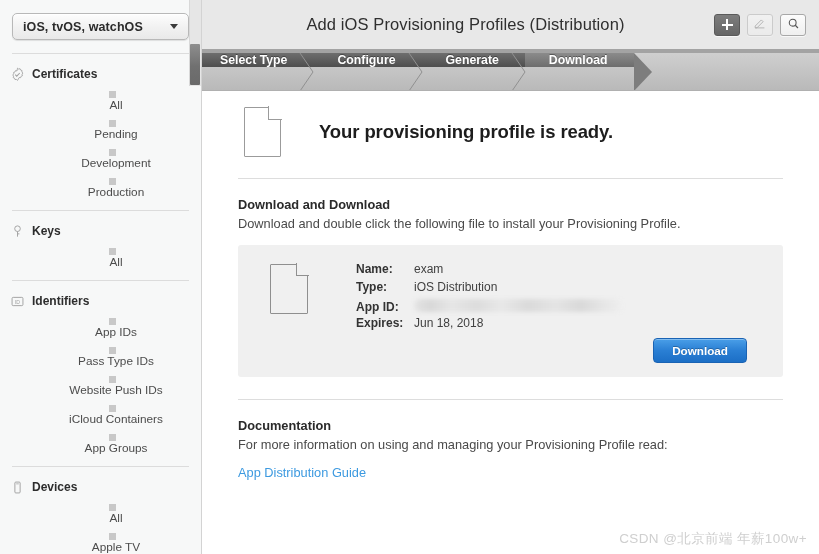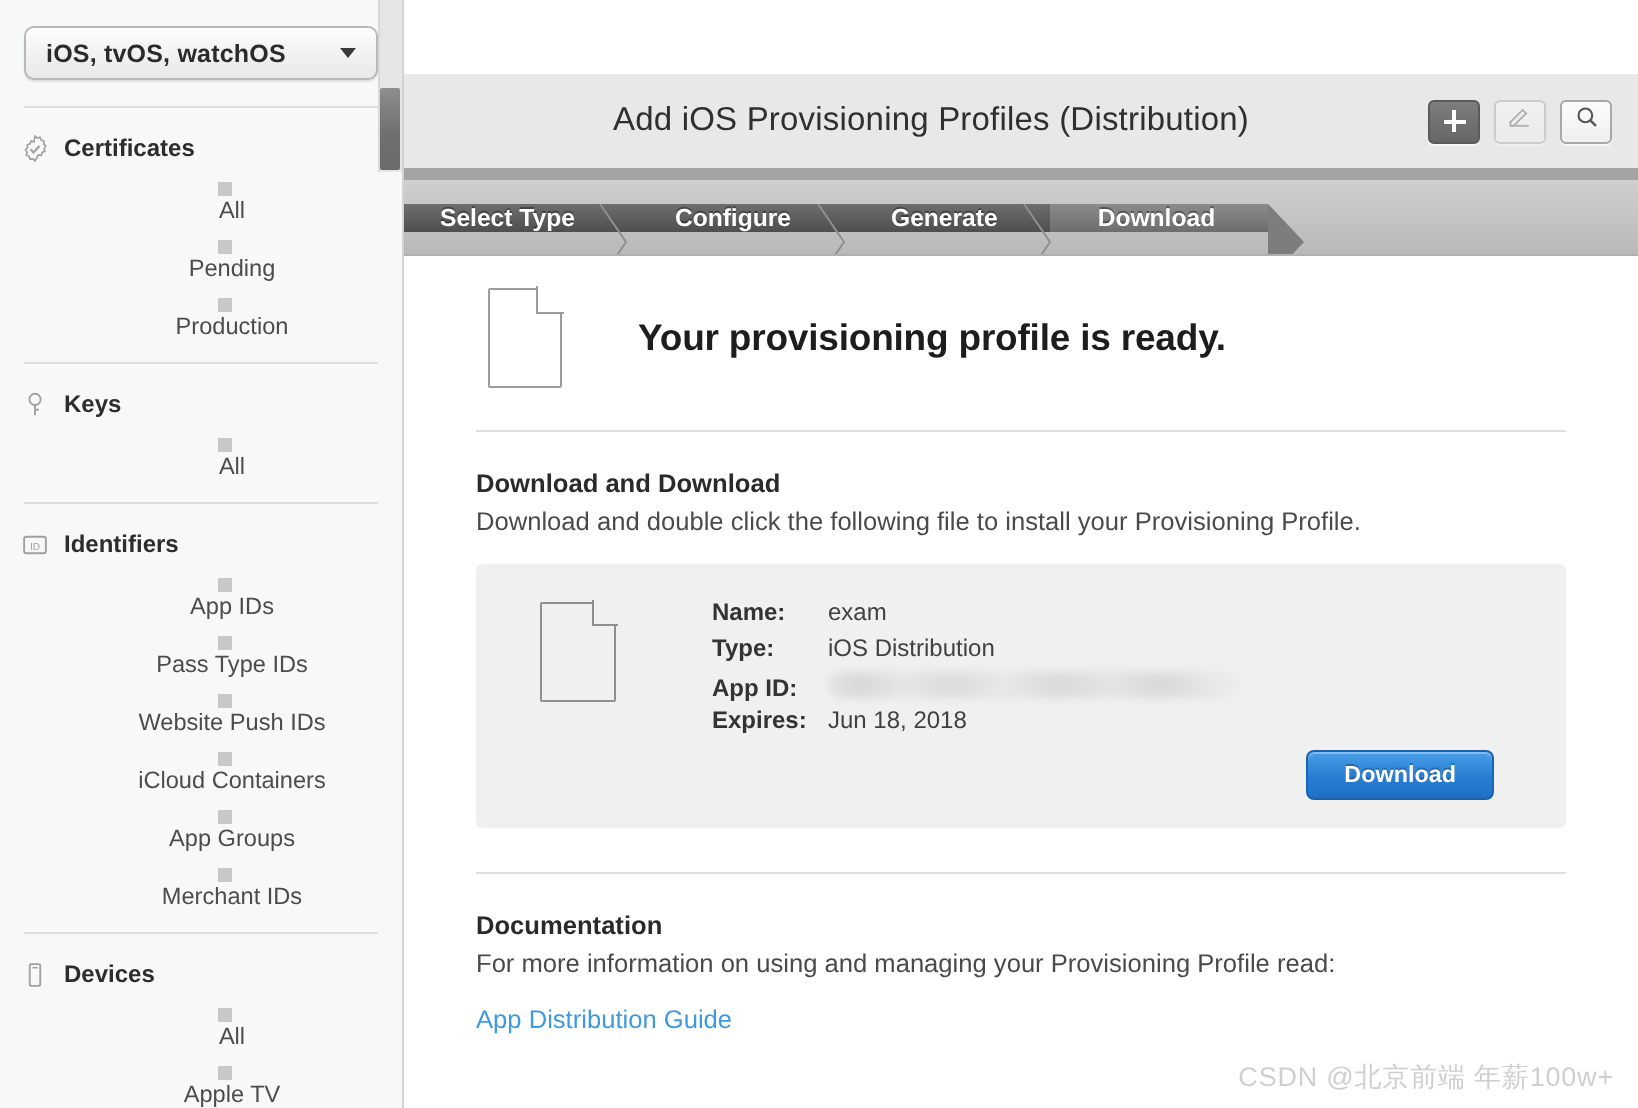--- a/index.html
+++ b/index.html
@@ -124,25 +124,24 @@
     background: #ffffff;
     display: flex;
     flex-direction: column;
     overflow: hidden;
   }
 
   .topbar {
     position: relative;
     height: 53px;
     background: #e8e8e8;
-    border-bottom: 6px solid #a3a3a3;
+    border-bottom: 4px solid #a3a3a3;
     display: flex;
     align-items: center;
     flex: 0 0 53px;
-    margin-top: 37px;
   }
   .topbar .title {
     position: absolute;
     left: 0; right: 0;
     text-align: center;
     font-size: 16.5px;
     color: #2f2f2f;
     letter-spacing: 0.1px;
     padding-right: 90px;
   }
@@ -180,21 +179,21 @@
     flex: 0 0 38px;
     background: linear-gradient(180deg,#cfcfcf 0%, #b9b9b9 100%);
     overflow: hidden;
     border-bottom: 1px solid #b0b0b0;
   }
   .steps {
     position: absolute;
     left: 0; top: 0;
     height: 38px;
     display: flex;
-    align-items: center;
+    align-items: flex-start;
   }
   .step {
     position: relative;
     display: flex;
     align-items: center;
     padding: 0 26px 0 24px;
     background: linear-gradient(180deg,#6e6e6e 0%, #4e4e4e 100%);
     cursor: pointer;
   }
   .step.first { padding-left: 18px; }
@@ -444,20 +443,24 @@
       <div class="sec-item">
         <span class="bullet"></span>
         <span class="it-label">All</span>
       </div>
       <div class="sec-item">
         <span class="bullet"></span>
         <span class="it-label">Pending</span>
       </div>
       <div class="sec-item">
         <span class="bullet"></span>
+        <span class="it-label">Development</span>
+      </div>
+      <div class="sec-item">
+        <span class="bullet"></span>
         <span class="it-label">Production</span>
       </div>
 
       <div class="sec-divider"></div>
 
       <div class="sec-head">
         <span class="sec-icon">
           <svg width="15" height="15" viewBox="0 0 16 16">
             <circle cx="8" cy="5" r="3" fill="none" stroke="#a0a0a0" stroke-width="1"></circle>
             <path d="M8 8v5.5M8 10.5h2" fill="none" stroke="#a0a0a0" stroke-width="1"></path>
@@ -493,24 +496,20 @@
         <span class="bullet"></span>
         <span class="it-label">Website Push IDs</span>
       </div>
       <div class="sec-item">
         <span class="bullet"></span>
         <span class="it-label">iCloud Containers</span>
       </div>
       <div class="sec-item">
         <span class="bullet"></span>
         <span class="it-label">App Groups</span>
-      </div>
-      <div class="sec-item">
-        <span class="bullet"></span>
-        <span class="it-label">Merchant IDs</span>
       </div>
 
       <div class="sec-divider"></div>
 
       <div class="sec-head">
         <span class="sec-icon">
           <svg width="15" height="15" viewBox="0 0 16 16">
             <rect x="5.2" y="2.2" width="5.6" height="11.6" rx="1" fill="none" stroke="#a0a0a0" stroke-width="1"></rect>
             <line x1="6.6" y1="4.1" x2="9.4" y2="4.1" stroke="#a0a0a0" stroke-width="0.8"></line>
           </svg>

